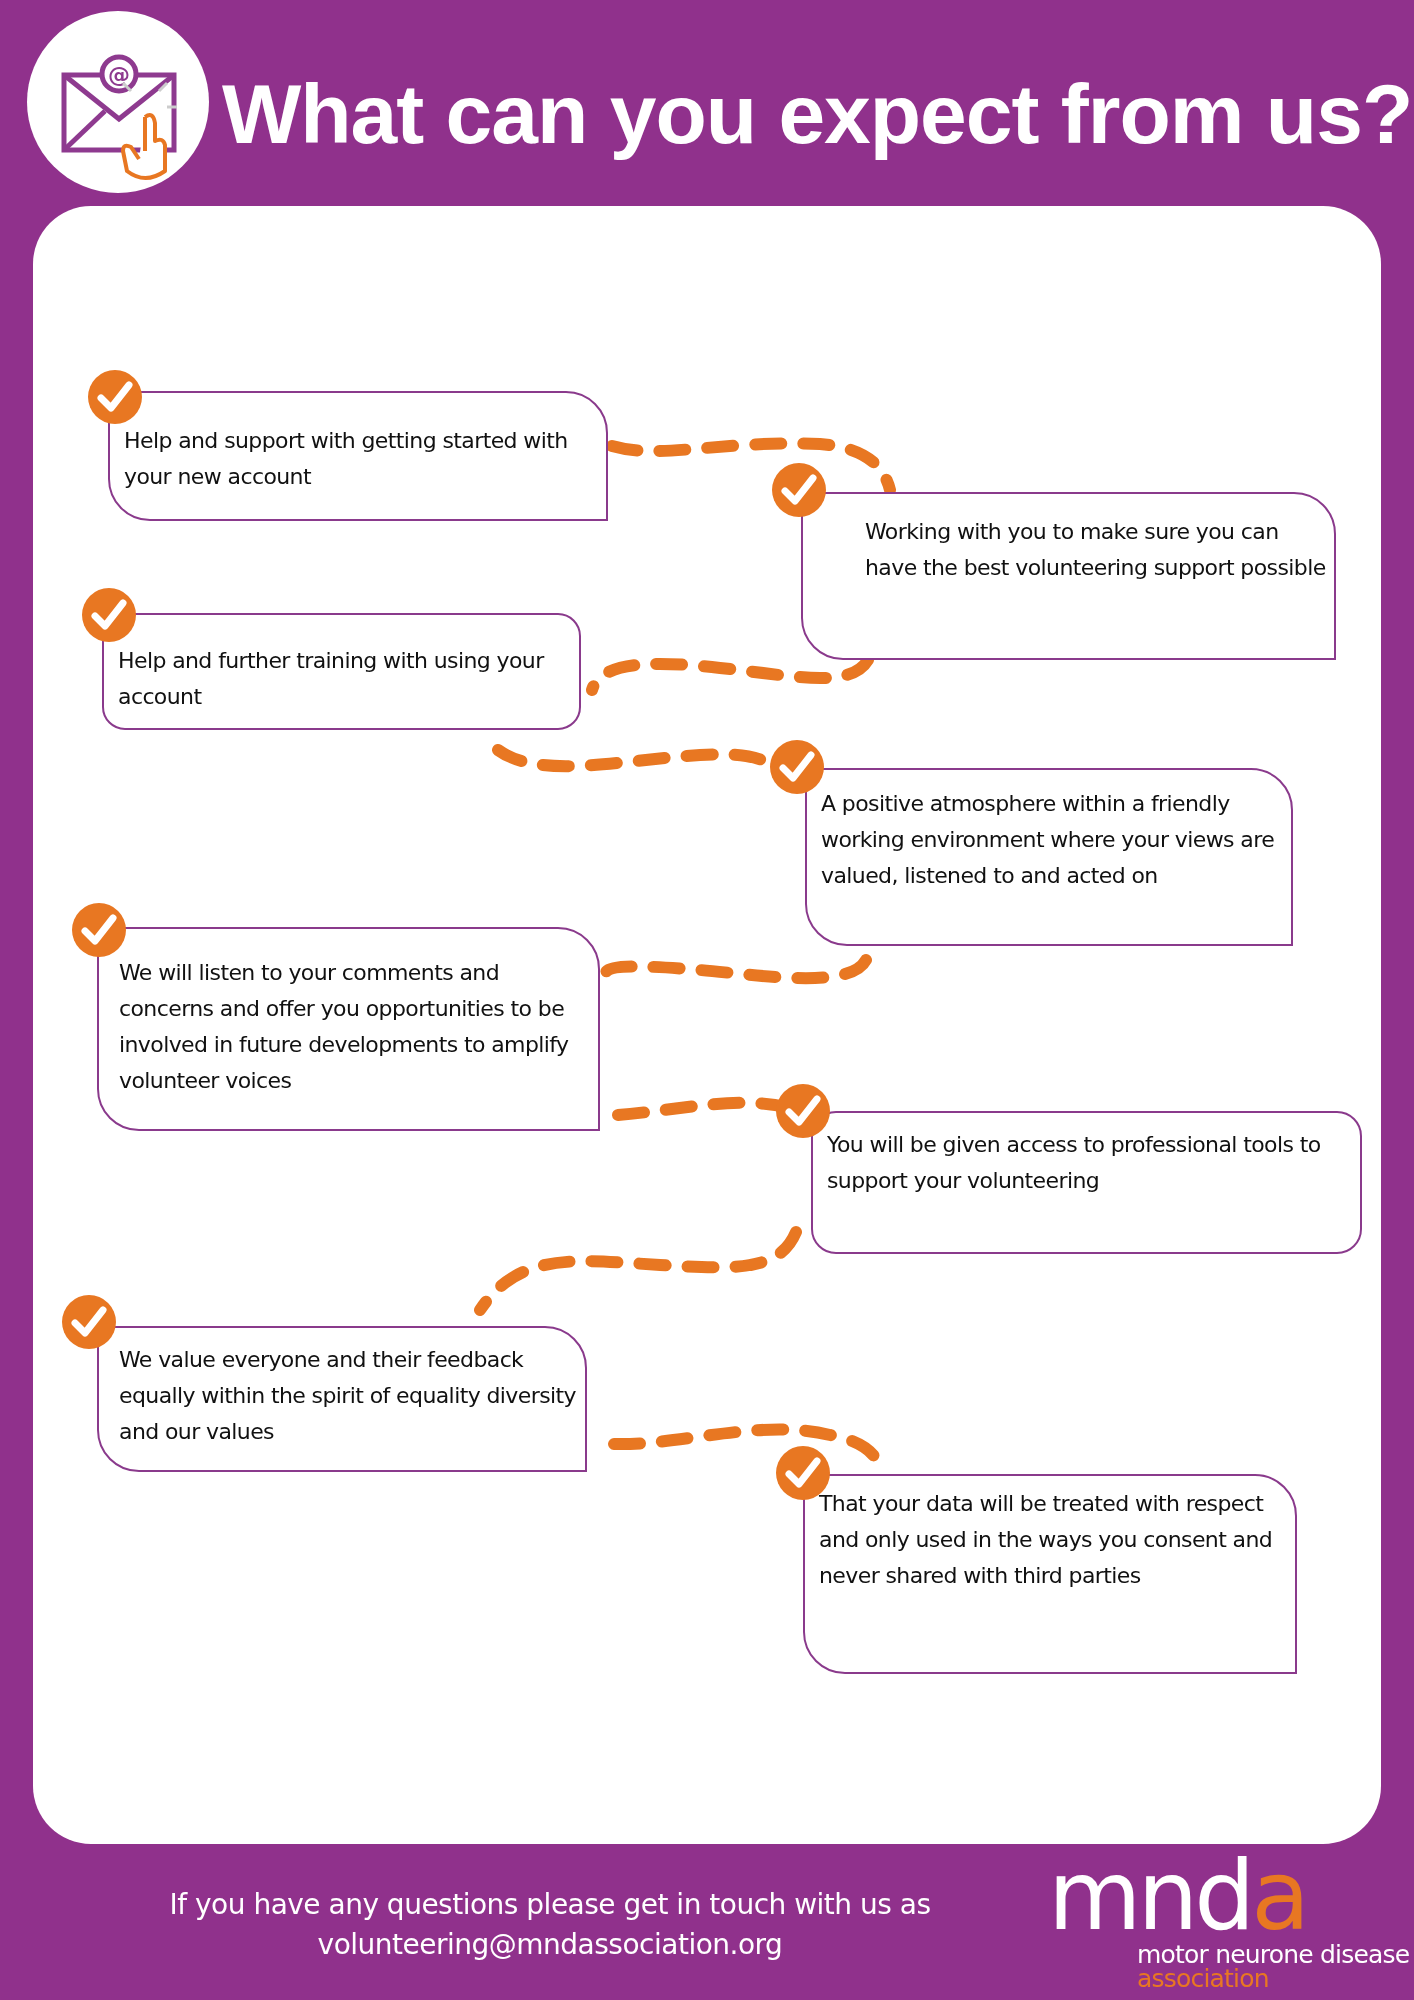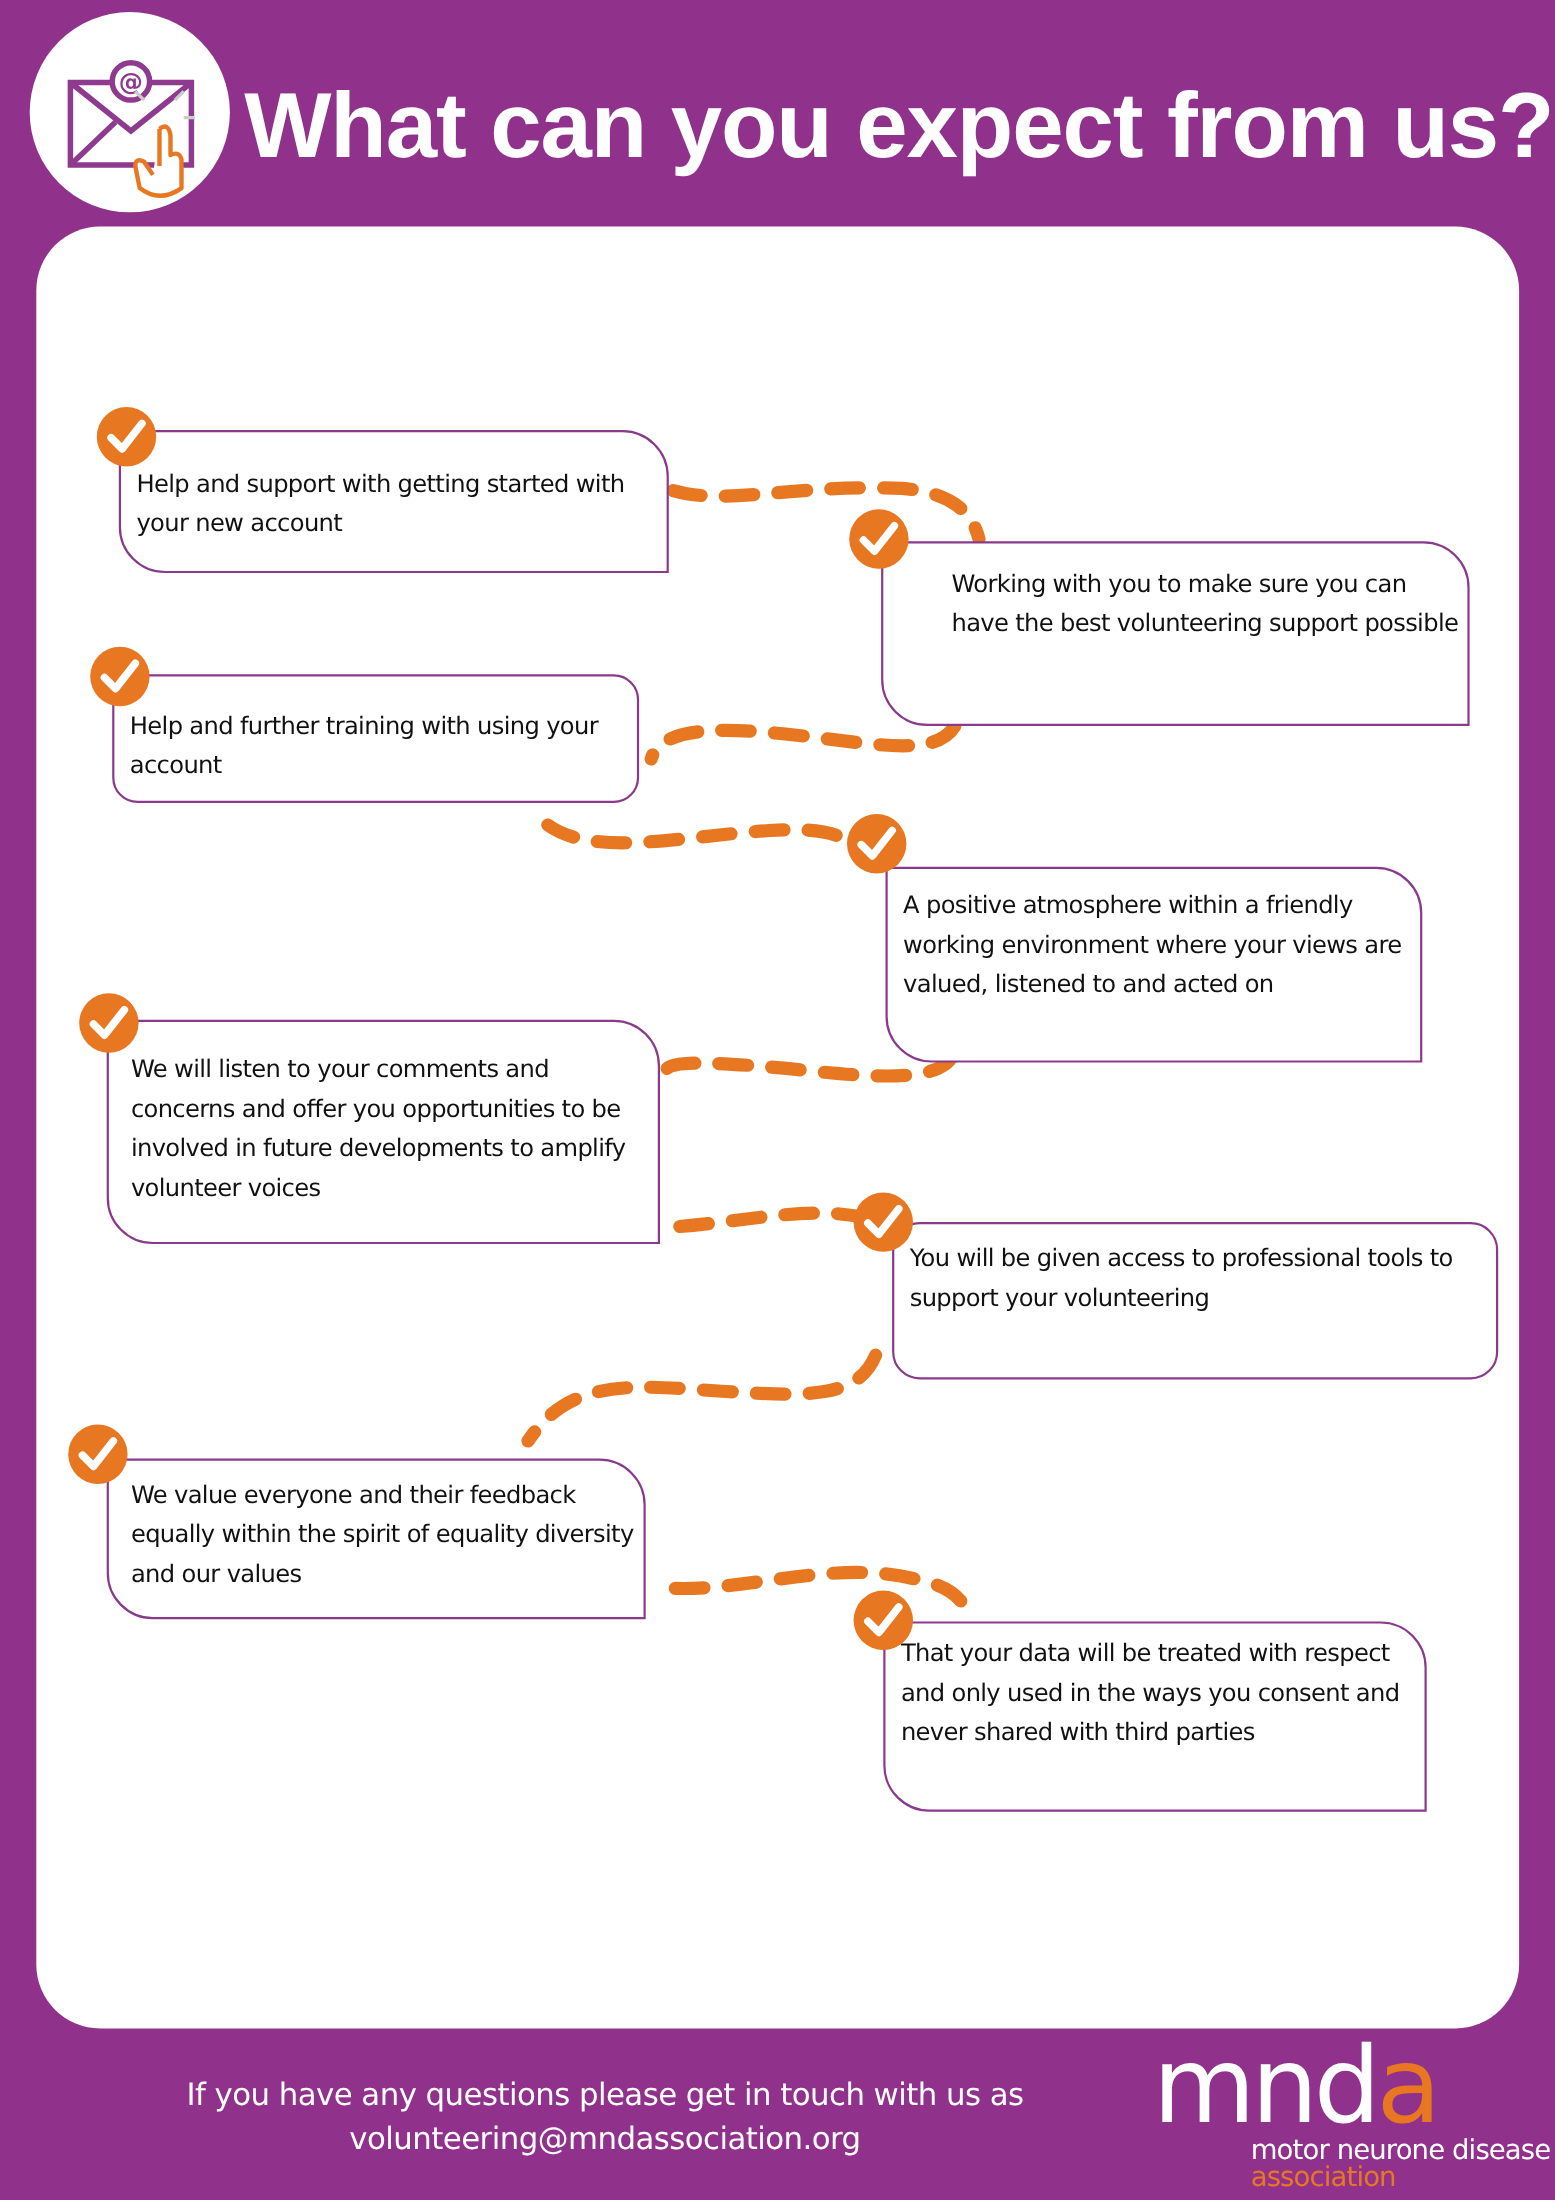--- a/index.html
+++ b/index.html
@@ -69,21 +69,21 @@
 
 <div class="box" style="left:102px;top:613px;width:479px;height:117px;border-radius:23px;">
   <div class="txt" style="top:28px;">Help and further training with using your account</div>
 </div>
 <div class="check" style="left:82px;top:588px;">
   <svg width="54" height="54" viewBox="0 0 54 54">
       <polyline points="13,28 23,38 41,15" fill="none" stroke="#fff" stroke-width="7" stroke-linecap="round" stroke-linejoin="round"></polyline>
     </svg>
 </div>
 
-<div class="box" style="left:805px;top:788px;width:488px;height:178px;">
+<div class="box" style="left:805px;top:768px;width:488px;height:178px;">
   <div class="txt" style="top:16px;">A positive atmosphere within a friendly working environment where your views are valued, listened to and acted on</div>
 </div>
 <div class="check" style="left:770px;top:740px;">
   <svg width="54" height="54" viewBox="0 0 54 54">
       <polyline points="13,28 23,38 41,15" fill="none" stroke="#fff" stroke-width="7" stroke-linecap="round" stroke-linejoin="round"></polyline>
     </svg>
 </div>
 
 <div class="box" style="left:97px;top:927px;width:503px;height:204px;">
   <div class="txt" style="top:14px;left:20px;margin-top:12px;">We will listen to your comments and concerns and offer you opportunities to be involved in future developments to amplify volunteer voices</div>
@@ -105,21 +105,21 @@
 
 <div class="box" style="left:97px;top:1326px;width:490px;height:146px;">
   <div class="txt" style="top:14px;left:20px;">We value everyone and their feedback equally within the spirit of equality diversity and our values</div>
 </div>
 <div class="check" style="left:62px;top:1295px;">
   <svg width="54" height="54" viewBox="0 0 54 54">
       <polyline points="13,28 23,38 41,15" fill="none" stroke="#fff" stroke-width="7" stroke-linecap="round" stroke-linejoin="round"></polyline>
     </svg>
 </div>
 
-<div class="box" style="left:803px;top:1474px;width:494px;height:173px;padding-left:31px;">
+<div class="box" style="left:803px;top:1474px;width:494px;height:200px;padding-left:31px;">
   <div class="txt" style="top:10px;">That your data will be treated with respect and only used in the ways you consent and never shared with third parties</div>
 </div>
 <div class="check" style="left:776px;top:1446px;">
   <svg width="54" height="54" viewBox="0 0 54 54">
       <polyline points="13,28 23,38 41,15" fill="none" stroke="#fff" stroke-width="7" stroke-linecap="round" stroke-linejoin="round"></polyline>
     </svg>
 </div>
 
 <div class="footer-text" style="top:1888px;">If you have any questions please get in touch with us as</div>
 <div class="footer-text" style="top:1928px;">volunteering@mndassociation.org</div>

